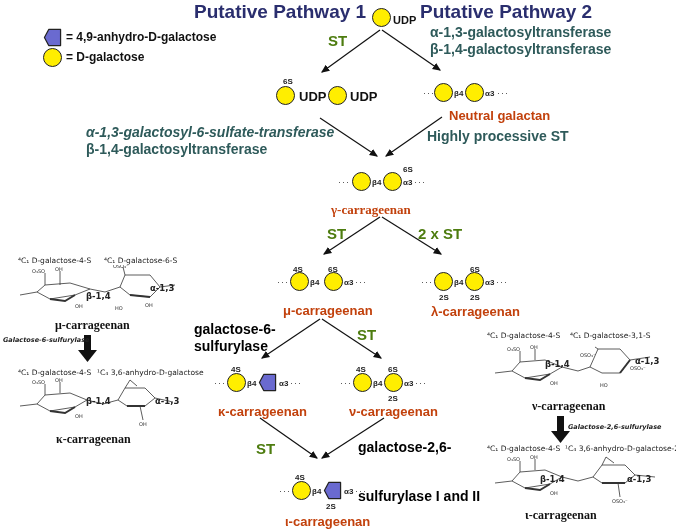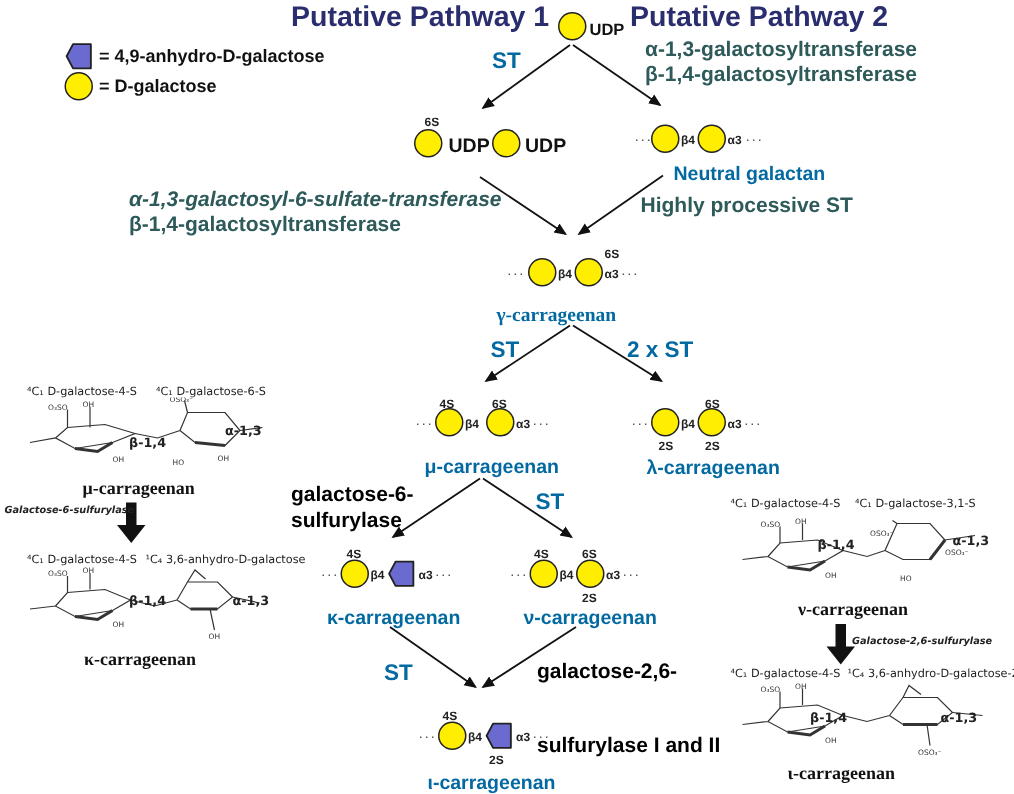--- a/index.html
+++ b/index.html
@@ -2,22 +2,22 @@
 <html><head>
 <meta charset="utf-8">
 <style>
   html, body { margin:0; padding:0; background:#ffffff; }
   body { width:676px; height:529px; position:relative; overflow:hidden;
          font-family:"Liberation Sans", sans-serif; }
   .abs { position:absolute; white-space:nowrap; }
   .title { font-weight:bold; font-size:19px; color:#2a2e6e; }
   .enzyme { font-weight:bold; font-size:14px; color:#2e5a5a; line-height:17px; }
   .enzyme-red { font-weight:bold; font-size:14px; color:#000000; line-height:17px; }
-  .st { font-weight:bold; font-size:15px; color:#0369a1; }
-  .name { font-weight:bold; font-size:13px; color:#0369a1; }
+  .st { font-weight:bold; font-size:15px; color:#4d7c0f; }
+  .name { font-weight:bold; font-size:13px; color:#c2410c; }
   .legend { font-weight:bold; font-size:12px; color:#111; }
   .sug { position:absolute; width:19px; height:19px; border-radius:50%;
          background:#ffee00; border:1.3px solid #222; box-sizing:border-box; }
   .anh { position:absolute; width:19px; height:19px; box-sizing:border-box; }
   .lbl { position:absolute; font-weight:bold; font-size:8px; color:#222; white-space:nowrap; }
   .udp { position:absolute; font-weight:bold; font-size:13px; color:#111; white-space:nowrap; }
   .dots { position:absolute; font-size:9px; color:#444; letter-spacing:1px; }
   svg.arrows { position:absolute; left:0; top:0; }
   .chem { position:absolute; }
   .chem-lbl { position:absolute; font-family:"DejaVu Sans", sans-serif; font-size:7.5px; color:#222; white-space:nowrap; }

